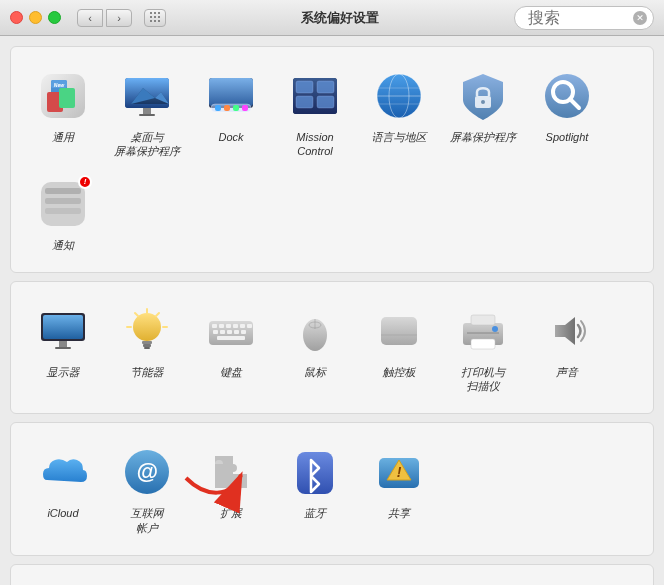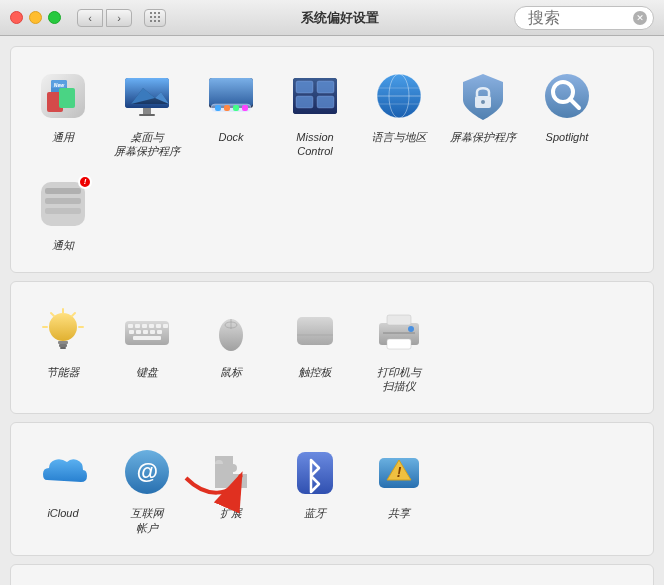--- a/index.html
+++ b/index.html
@@ -371,20 +371,37 @@
         </div>
         <div class="icon-label">通知</div>
       </div>
 
     </div>
   </div>
 
   <div class="section">
     <div class="icons-grid">
 
+      <div class="icon-item">
+        <div class="icon-img">
+          <svg width="52" height="52" viewBox="0 0 52 52">
+            <rect x="4" y="8" width="44" height="28" rx="3" fill="#2a2a3a"></rect>
+            <rect x="6" y="10" width="40" height="24" rx="2" fill="url(#grad-display)"></rect>
+            <defs>
+              <linearGradient id="grad-display" x1="0" y1="0" x2="0" y2="1">
+                <stop offset="0%" stop-color="#6ab0e8"></stop>
+                <stop offset="100%" stop-color="#2060a0"></stop>
+              </linearGradient>
+            </defs>
+            <rect x="22" y="36" width="8" height="6" fill="#888"></rect>
+            <rect x="18" y="42" width="16" height="2" rx="1" fill="#666"></rect>
+          </svg>
+        </div>
+        <div class="icon-label">显示器</div>
+      </div>
 
       <div class="icon-item">
         <div class="icon-img">
           <svg width="52" height="52" viewBox="0 0 52 52">
 
             <circle cx="26" cy="22" r="14" fill="url(#grad-bulb)"></circle>
             <defs>
               <linearGradient id="grad-bulb" x1="0" y1="0" x2="0" y2="1">
                 <stop offset="0%" stop-color="#ffe080"></stop>
                 <stop offset="100%" stop-color="#e0b030"></stop>
@@ -482,20 +499,38 @@
             <rect x="14" y="34" width="24" height="10" rx="2" fill="white" stroke="#c0c0c0" stroke-width="0.5"></rect>
 
             <line x1="10" y1="28" x2="42" y2="28" stroke="#888" stroke-width="1"></line>
 
             <circle cx="38" cy="24" r="3" fill="#4a90e0"></circle>
           </svg>
         </div>
         <div class="icon-label">打印机与<br>扫描仪</div>
       </div>
 
+      <div class="icon-item">
+        <div class="icon-img">
+          <svg width="52" height="52" viewBox="0 0 52 52">
+
+            <polygon points="14,20 24,20 34,12 34,40 24,32 14,32" fill="url(#grad-sound)"></polygon>
+            <defs>
+              <linearGradient id="grad-sound" x1="0" y1="0" x2="1" y2="0">
+                <stop offset="0%" stop-color="#a8a8a8"></stop>
+                <stop offset="100%" stop-color="#707070"></stop>
+              </linearGradient>
+            </defs>
+
+            <path d="M37 20 Q42 26 37 32" fill="none" stroke="#888" stroke-width="2.5" stroke-linecap="round"></path>
+            <path d="M40 16 Q48 26 40 36" fill="none" stroke="#a0a0a0" stroke-width="2" stroke-linecap="round"></path>
+          </svg>
+        </div>
+        <div class="icon-label">声音</div>
+      </div>
 
     </div>
   </div>
 
   <div class="section" style="position:relative;">
     <div class="icons-grid">
 
       <div class="icon-item">
         <div class="icon-img">
           <svg width="52" height="52" viewBox="0 0 52 52">

